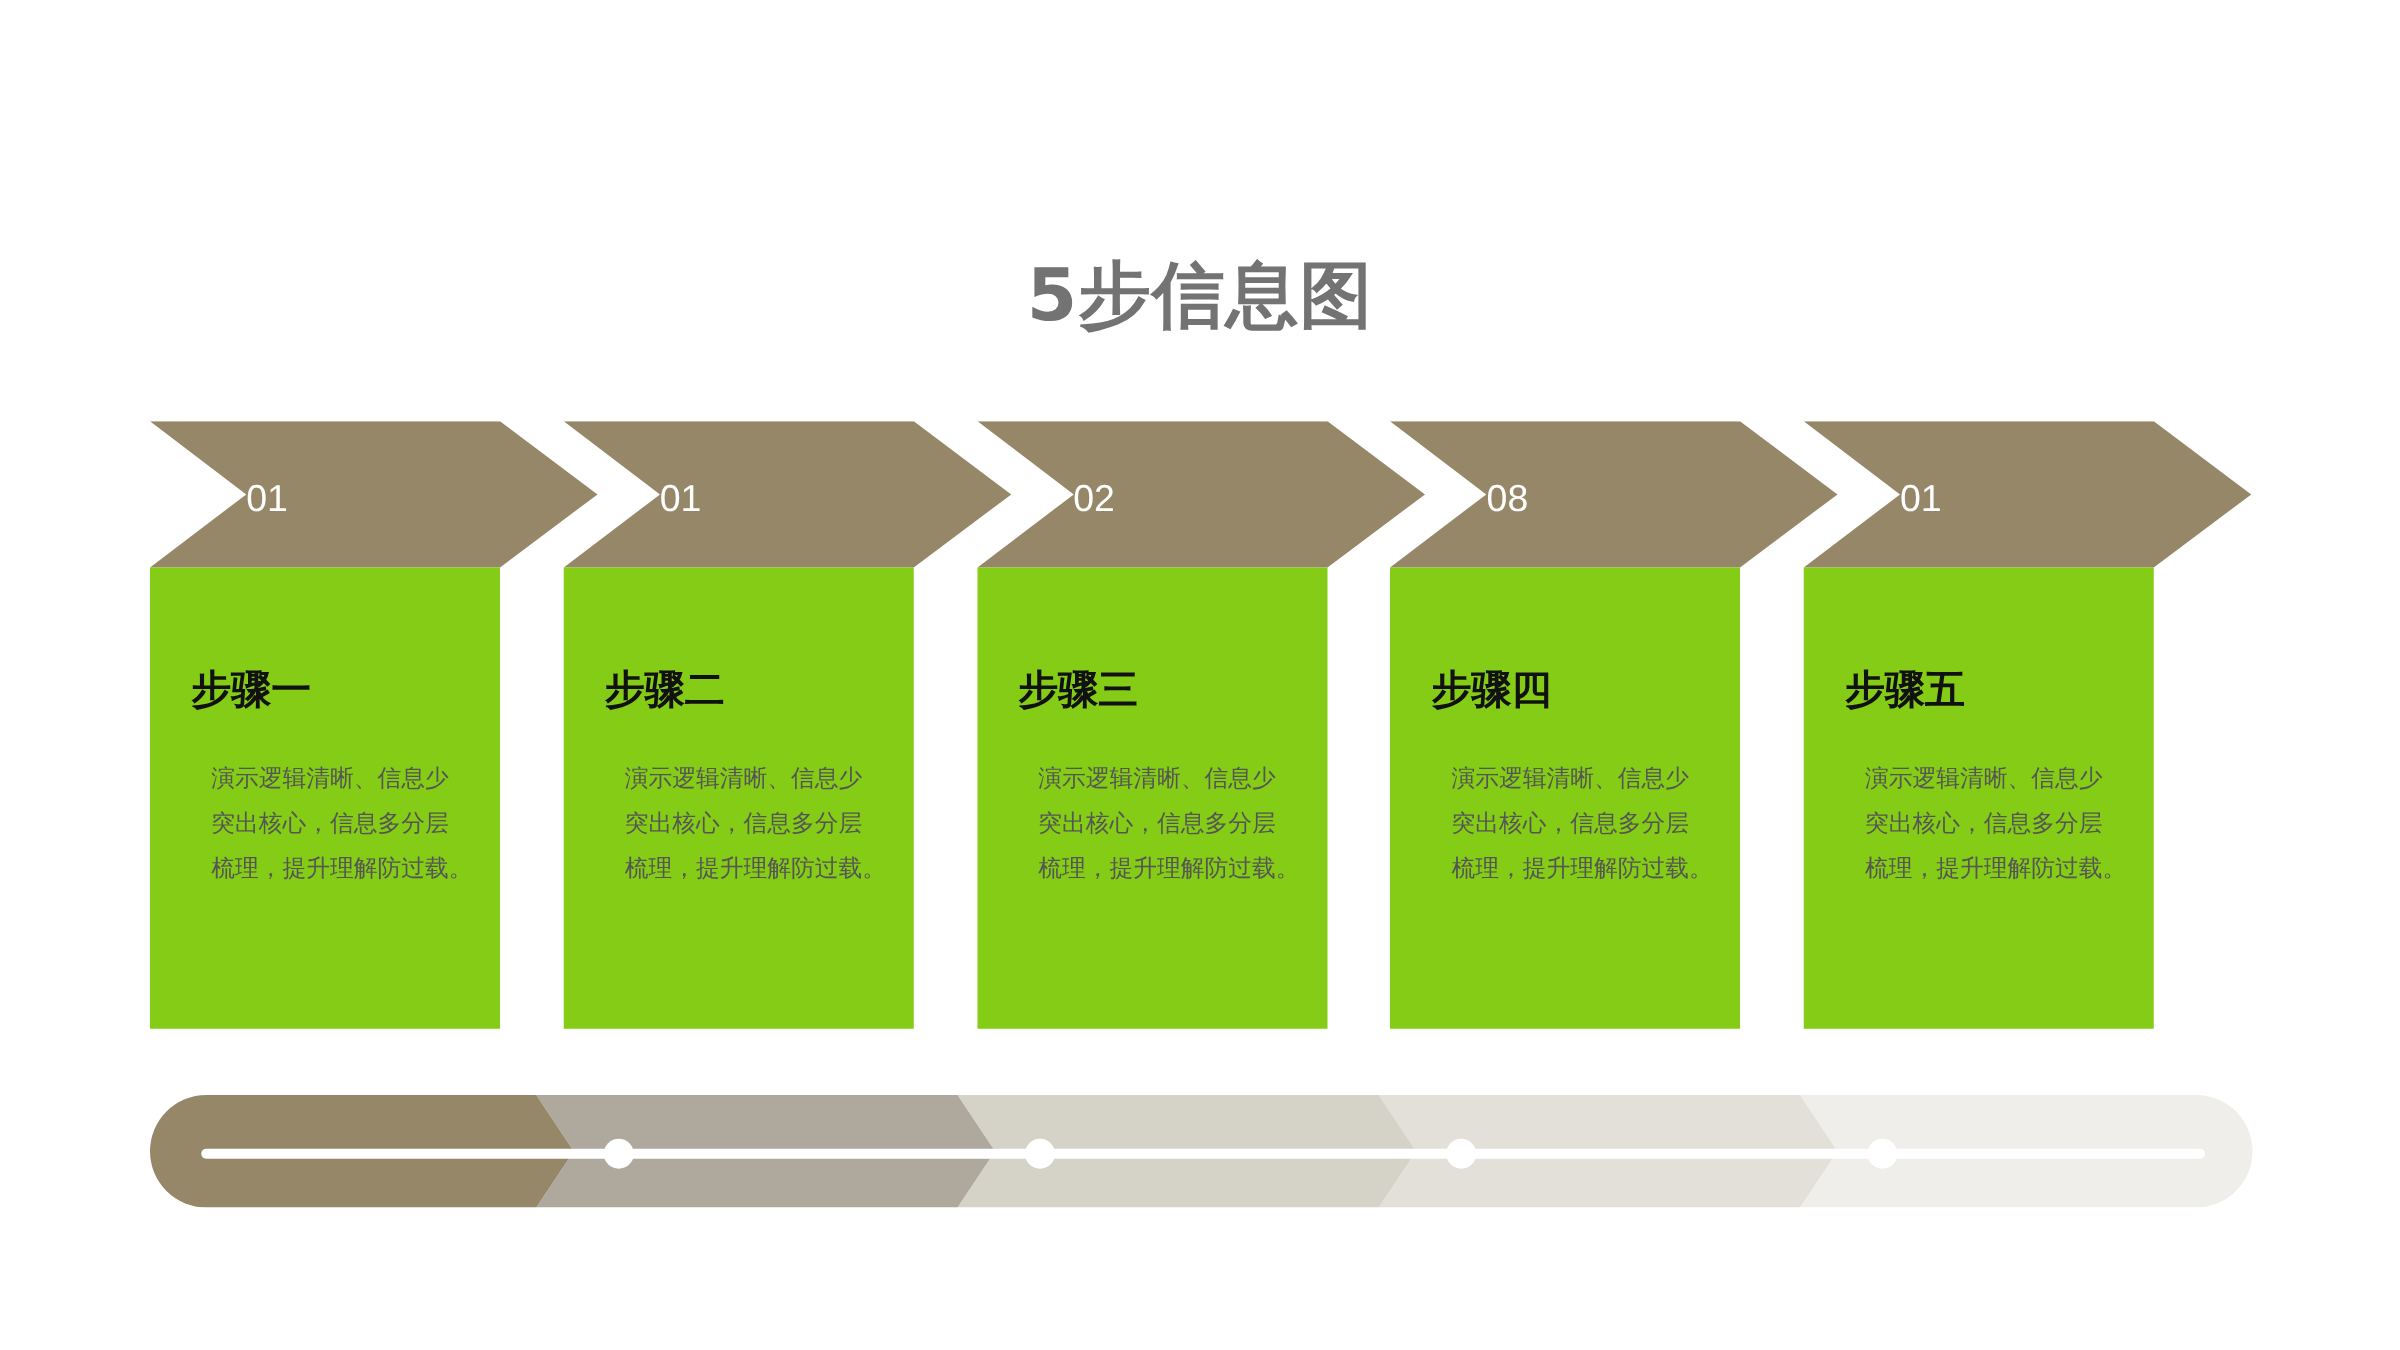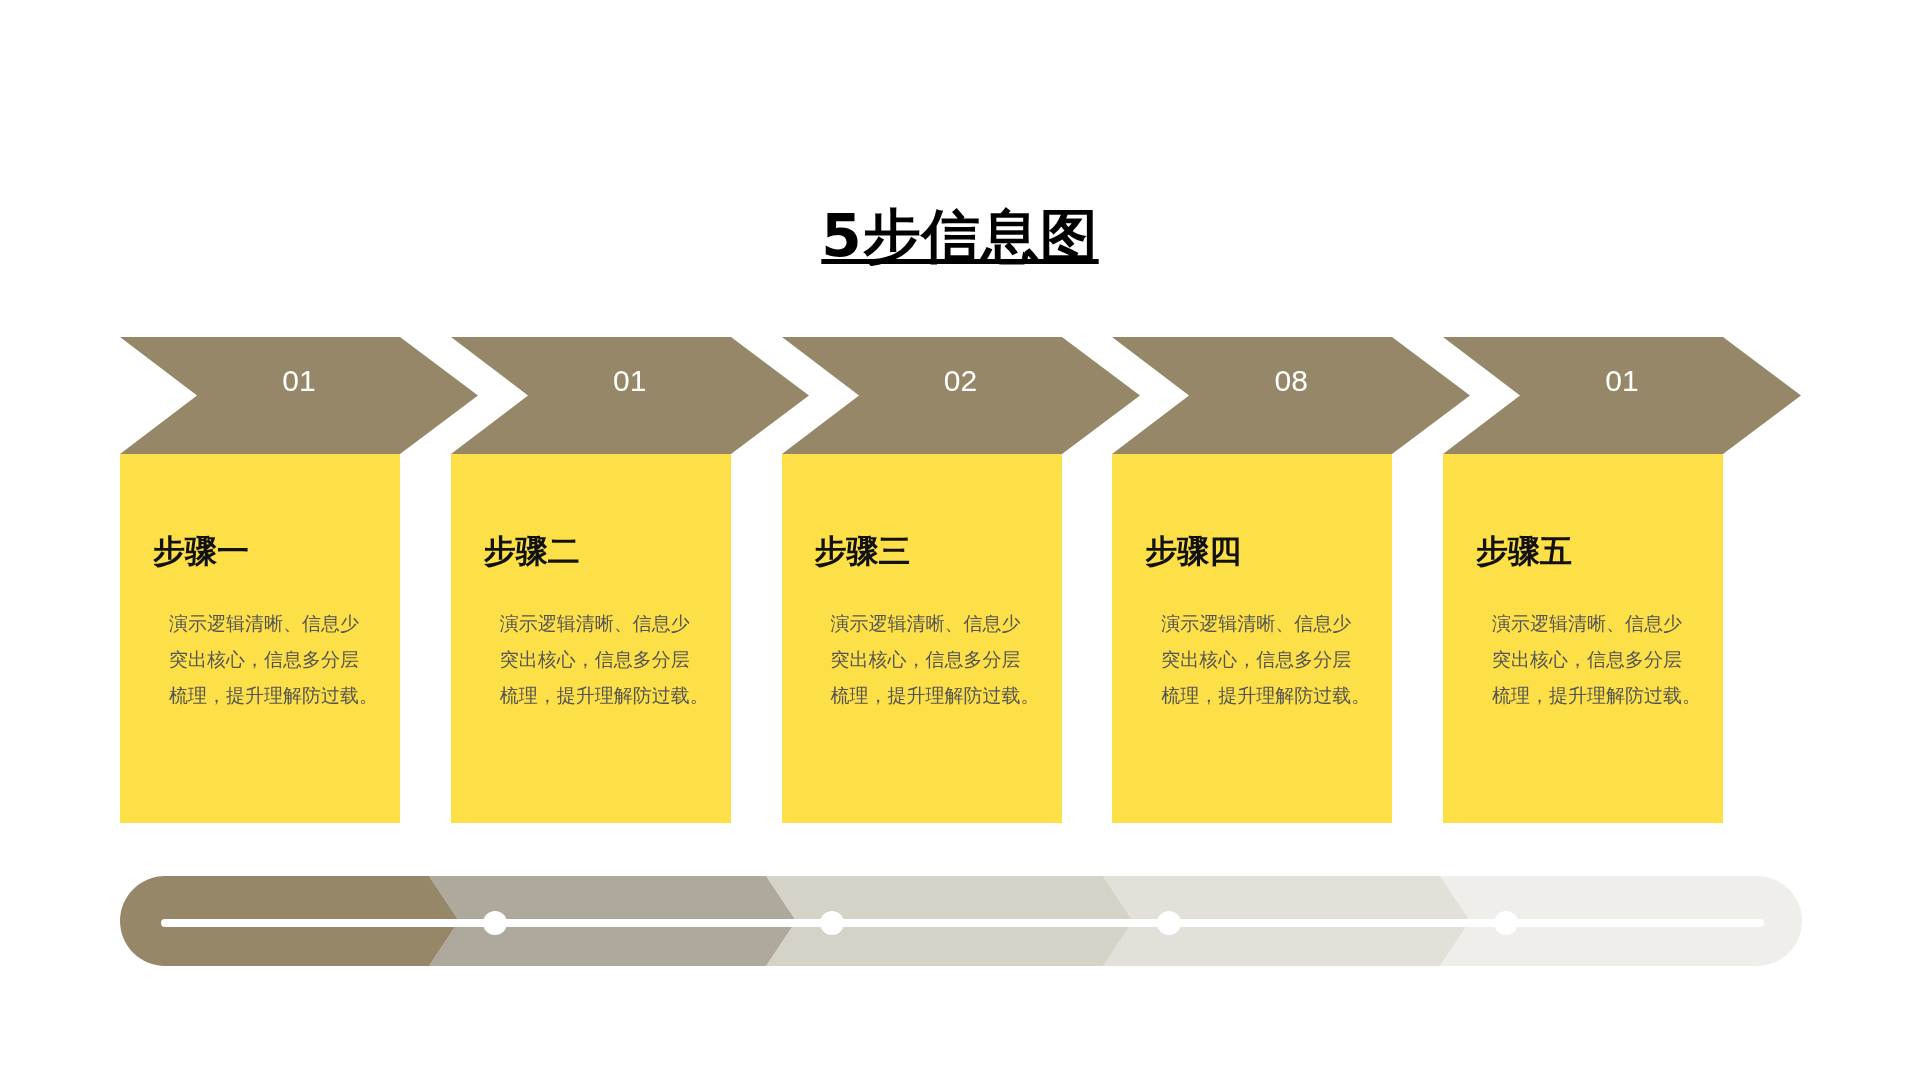--- a/index.html
+++ b/index.html
@@ -1,21 +1,21 @@
 <!DOCTYPE html>
 <html><head>
 <meta charset="utf-8">
 <style>
   html,body{margin:0;padding:0;}
   body{width:1920px;height:1080px;background:#ffffff;position:relative;overflow:hidden;font-family:"Liberation Sans","DejaVu Sans",sans-serif;}
-  .title{position:absolute;left:0;width:1920px;top:198px;text-align:center;font-size:58px;font-weight:bold;color:#000000;font-family:"DejaVu Sans",sans-serif;letter-spacing:1px;text-decoration:underline;}
+  .title{position:absolute;left:0;width:1920px;top:198px;text-align:center;font-size:58px;font-weight:bold;color:#737373;font-family:"DejaVu Sans",sans-serif;letter-spacing:1px;}
   .step{position:absolute;top:337px;width:358px;height:486px;}
   .chev{position:absolute;left:0;top:0;}
-  .num{position:absolute;left:77px;width:204px;top:27px;text-align:center;color:#fff;font-size:30px;}
-  .card{position:absolute;left:0;top:117px;width:280px;height:369px;background:#fde047;}
+  .num{position:absolute;left:77px;width:204px;top:46px;color:#fff;font-size:30px;}
+  .card{position:absolute;left:0;top:117px;width:280px;height:369px;background:#84cc16;}
   .card h3{position:absolute;left:33px;top:76px;margin:0;font-size:32px;font-weight:bold;color:#111;font-family:"DejaVu Sans",sans-serif;}
   .card p{position:absolute;left:33px;top:136px;margin:16px;width:245px;font-size:19px;line-height:36px;color:#555;}
   .card p span{display:block;white-space:nowrap;}
   .bar{position:absolute;left:0;top:0;}
 </style>
 </head>
 <body>
 
 <div class="title">5步信息图</div>
 

